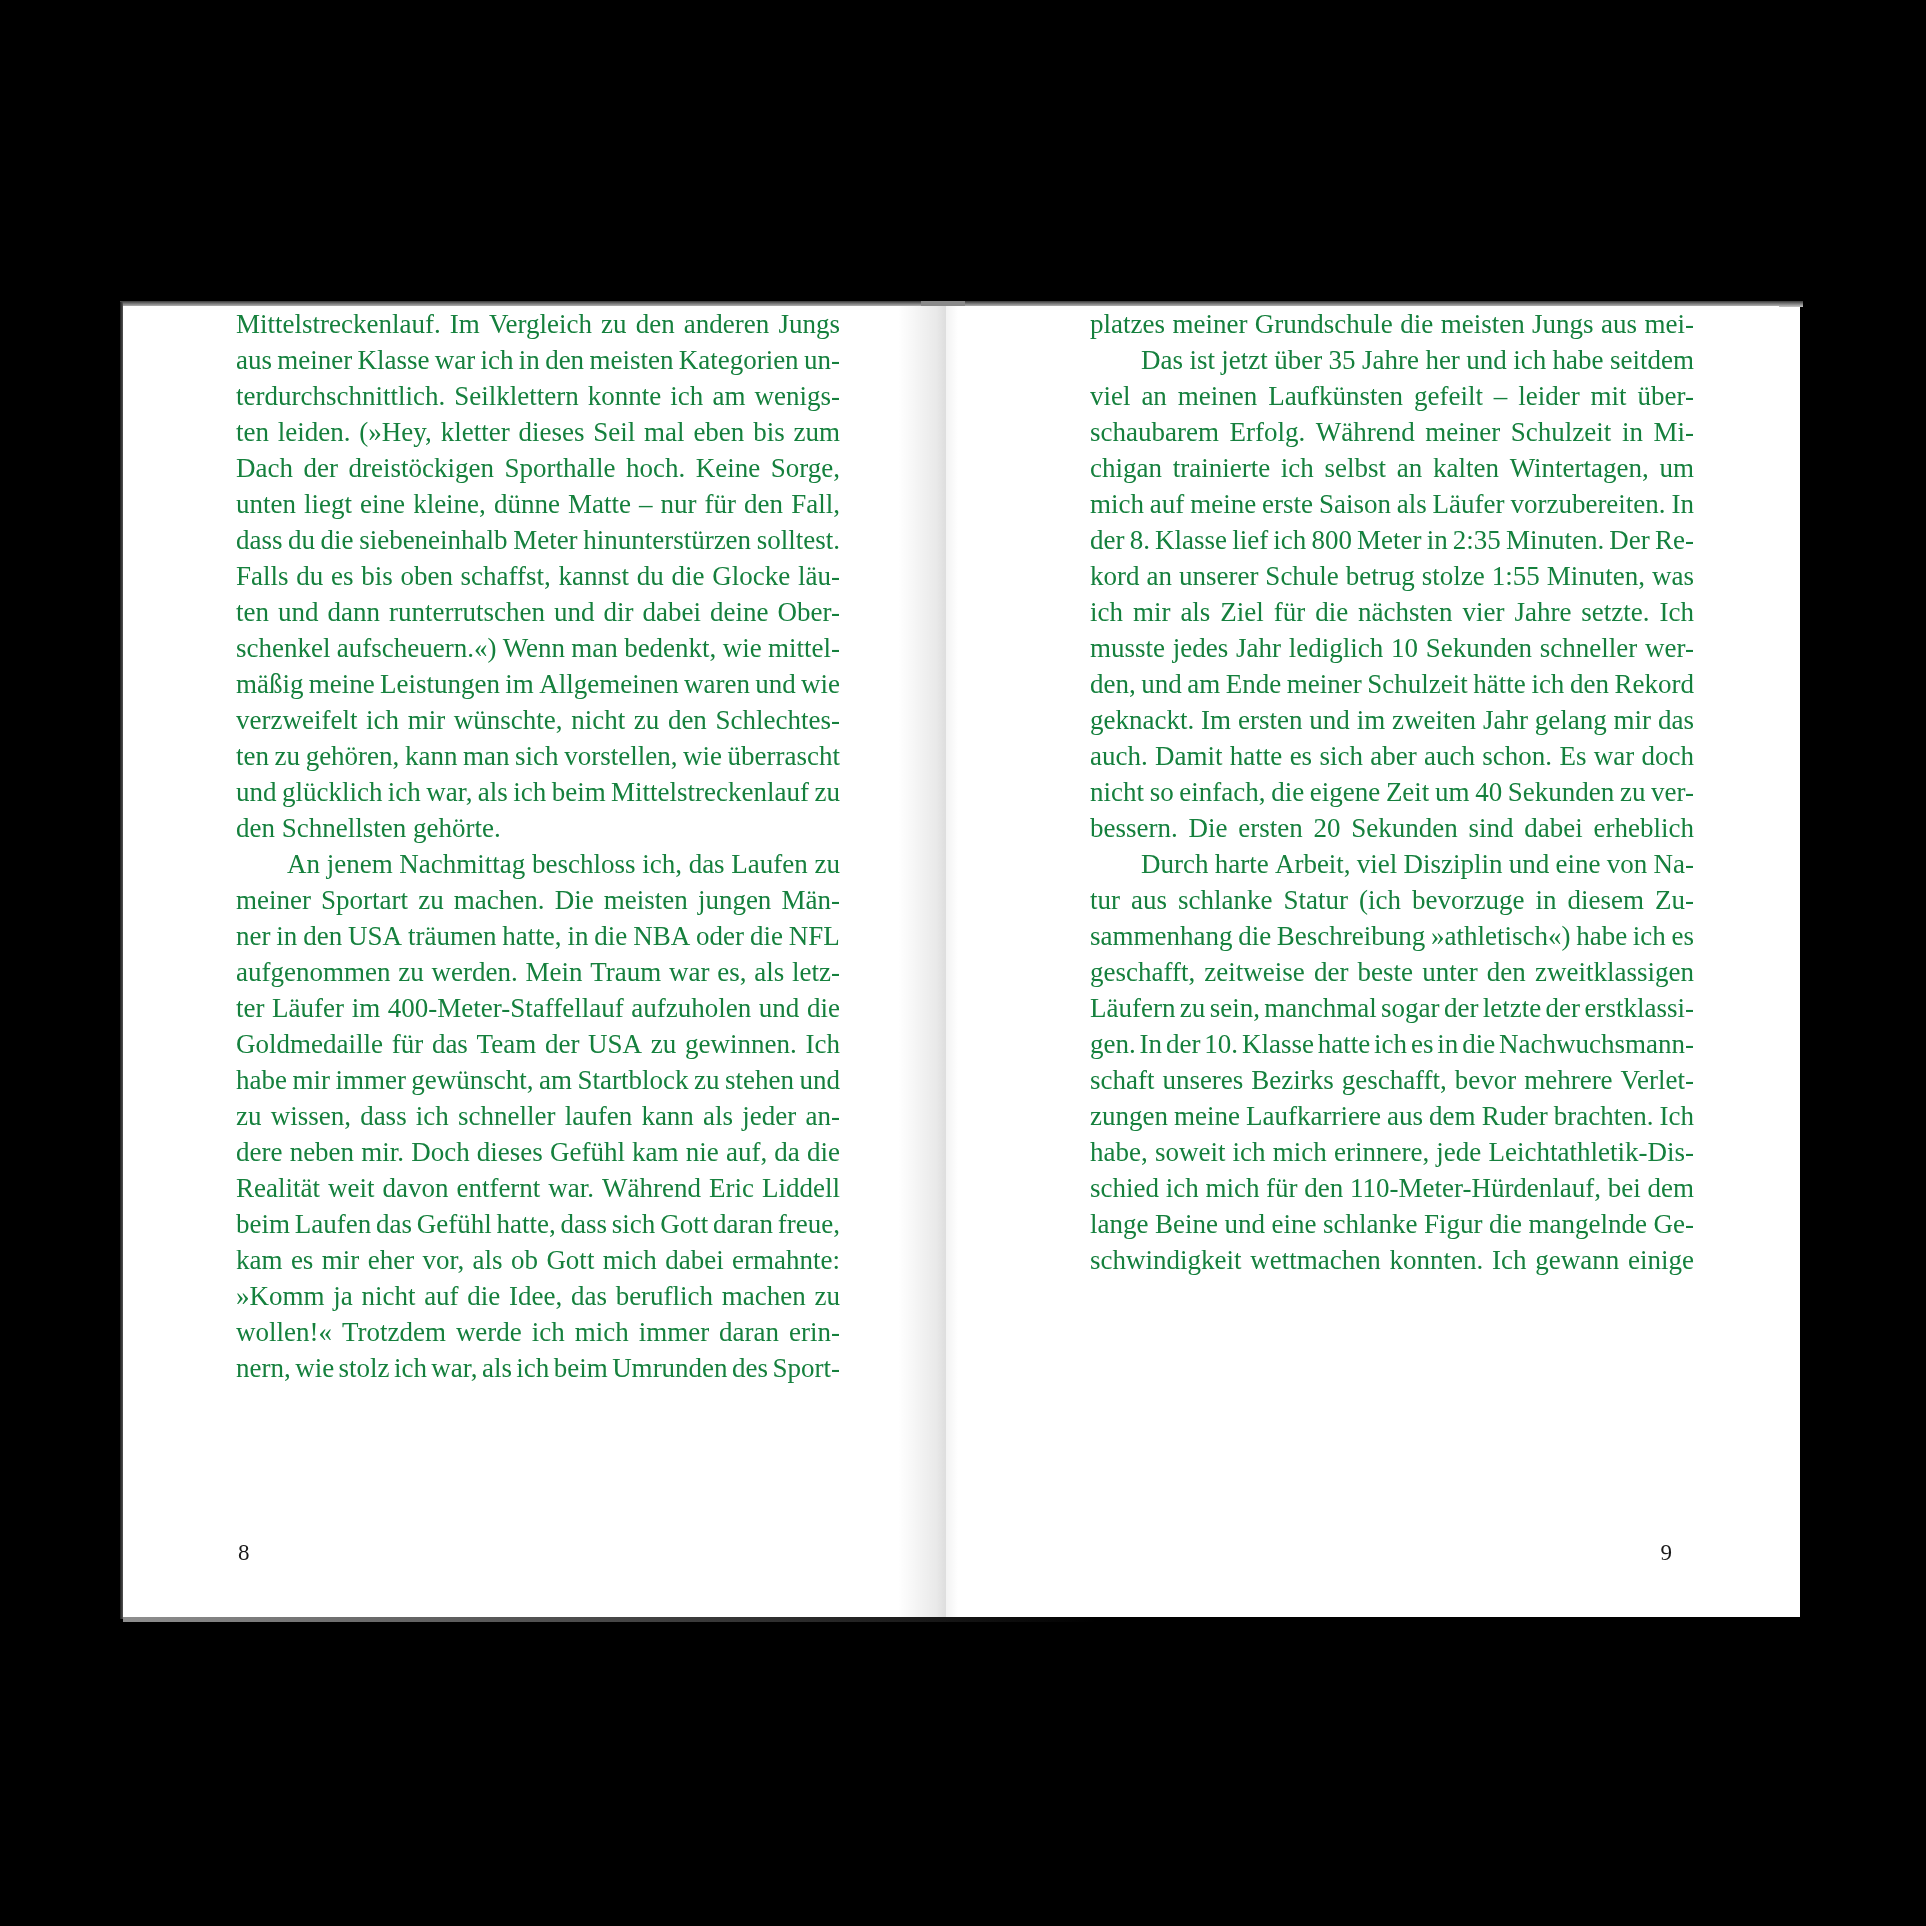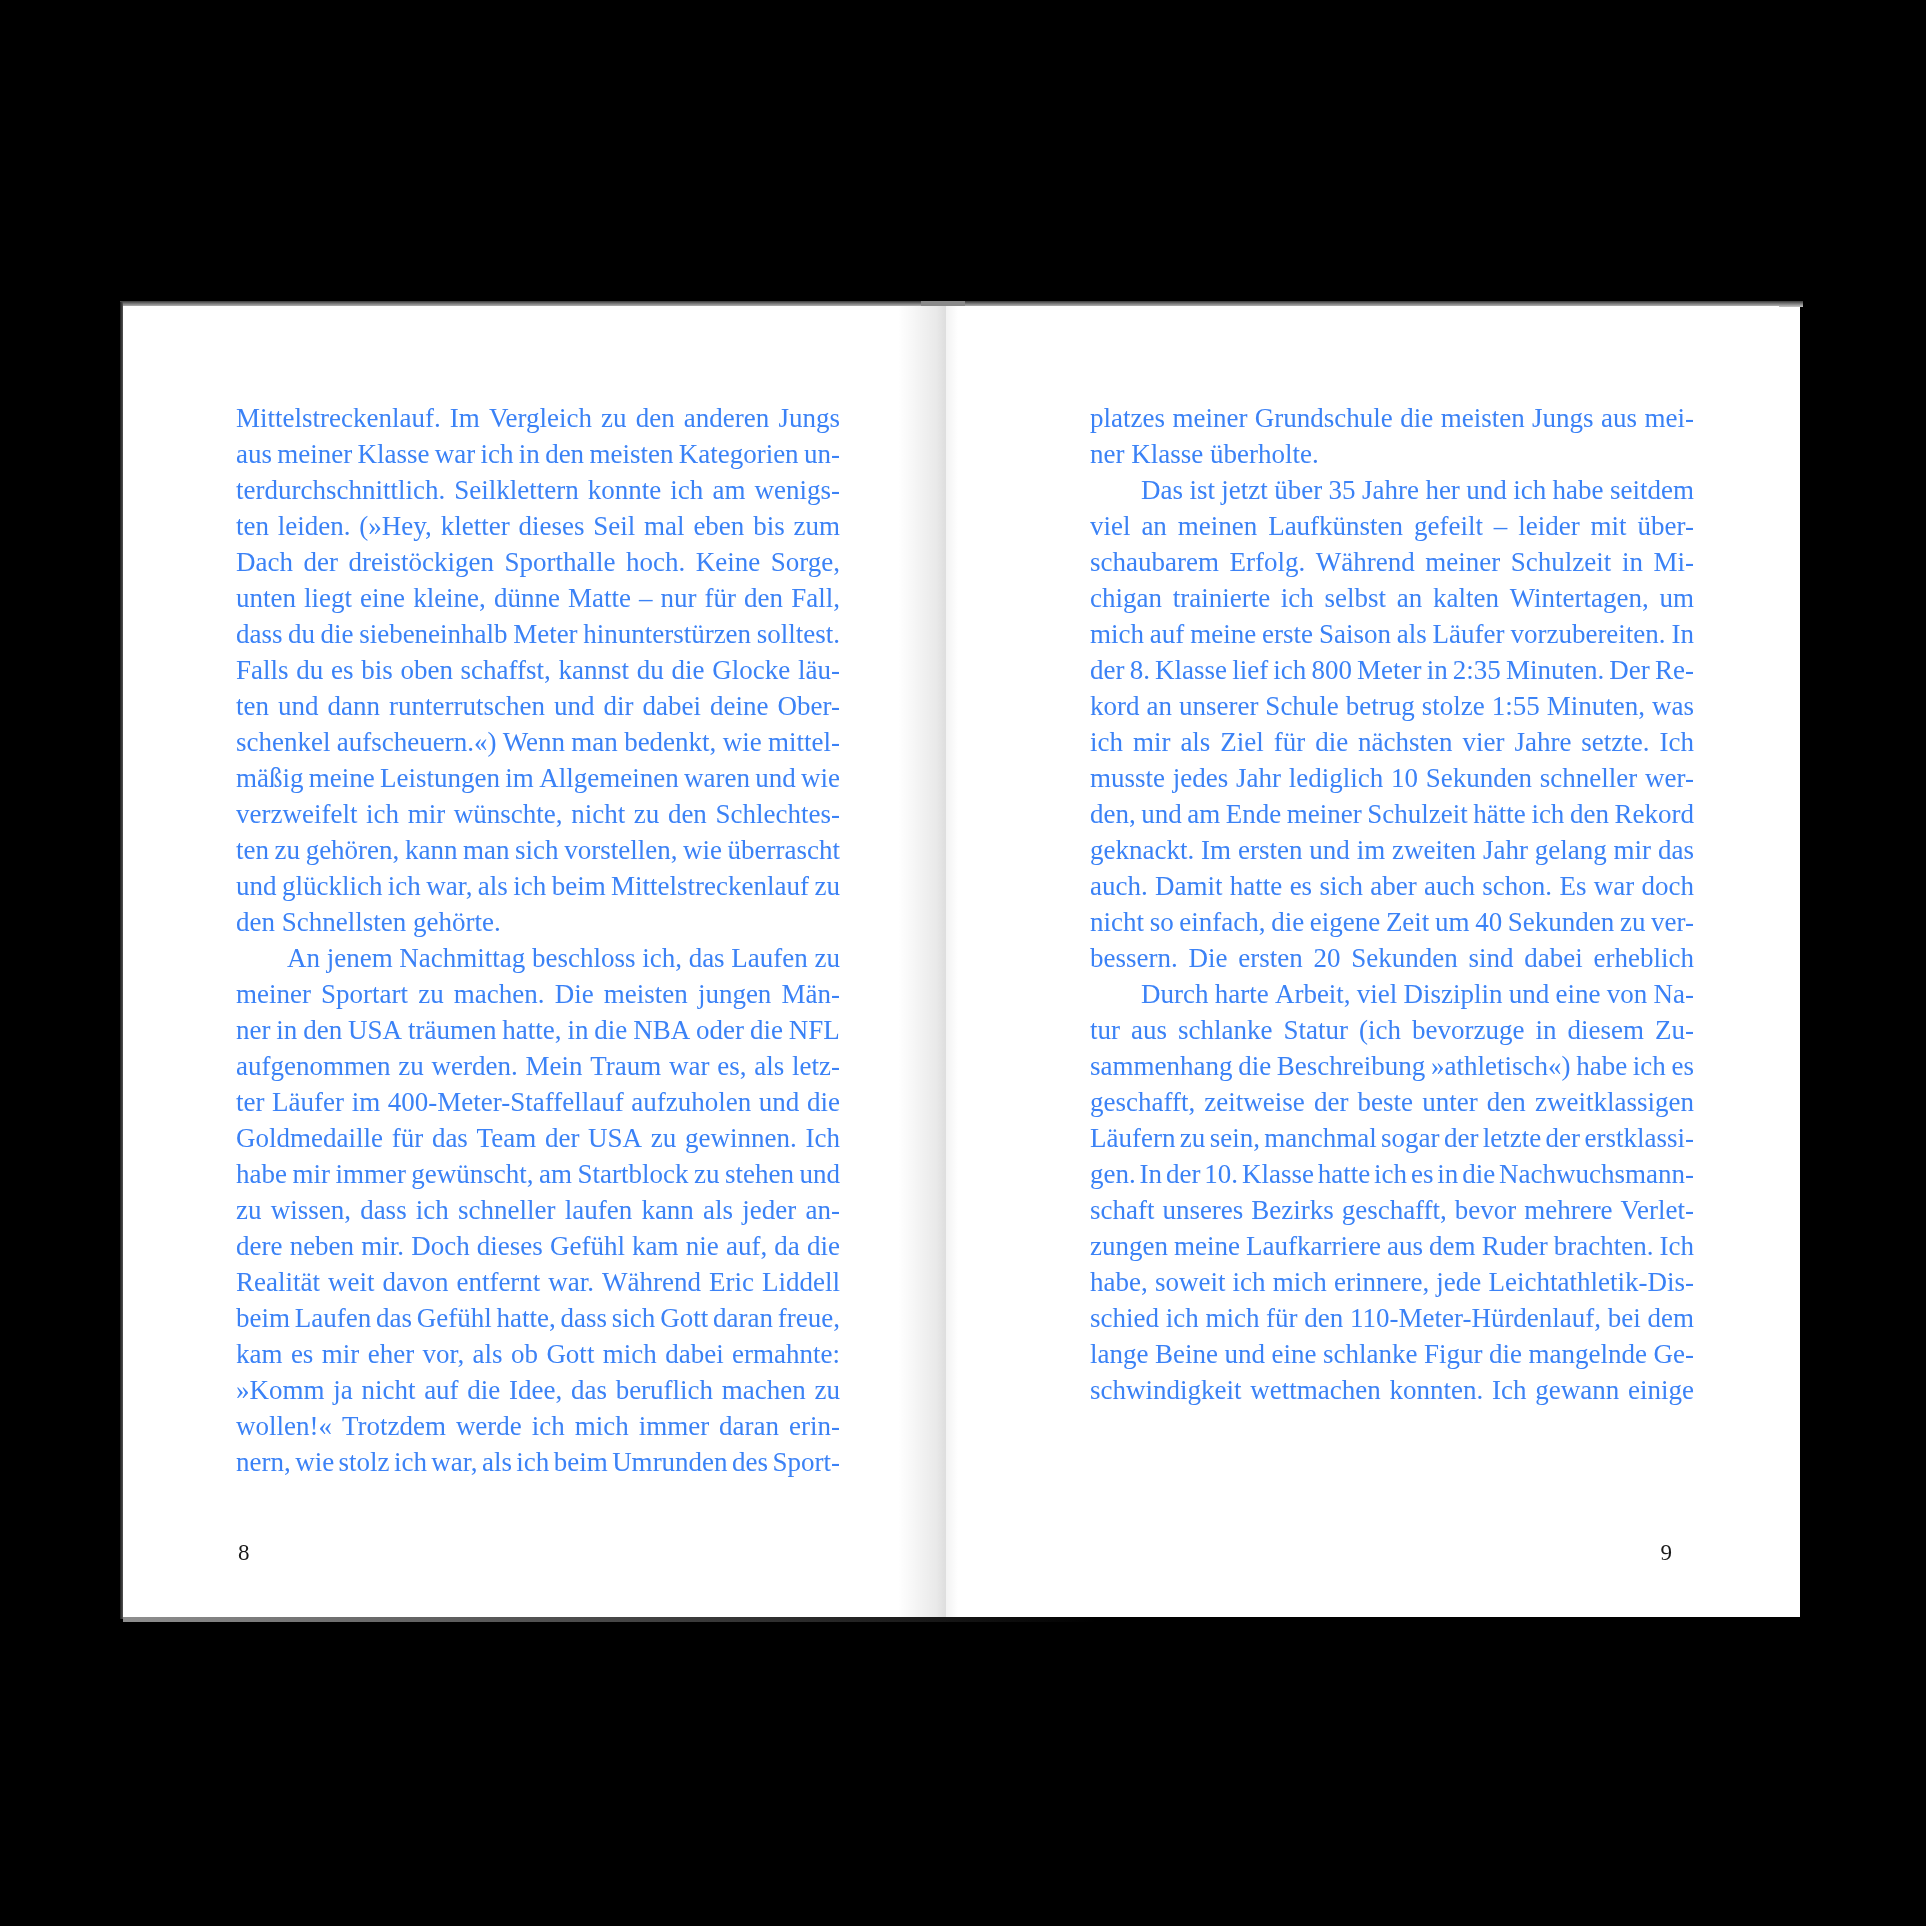--- a/index.html
+++ b/index.html
@@ -39,22 +39,21 @@
     position:absolute;top:0;right:0;width:48px;height:100%;
     background:linear-gradient(to right,rgba(0,0,0,0) 0%,rgba(0,0,0,0.085) 80%,rgba(0,0,0,0.135) 100%);
   }
   .inner-shade{
     position:absolute;top:0;left:0;width:12px;height:100%;
     background:linear-gradient(to right,rgba(0,0,0,0.05),rgba(0,0,0,0));
   }
   .textblock{
     position:relative;
     width:604px;
-    margin-top:94px;
-    color:#3b82f6;
+    color:#15803d;
     font-size:27px;
   }
   .page.left  .textblock{margin-left:113px;}
   .page.right .textblock{margin-left:144px;}
   .line{height:36px;white-space:nowrap;}
   .line.just{display:flex;justify-content:space-between;}
   .line.just span{display:block;line-height:36px;white-space:pre;}
   .line.end{line-height:36px;text-align:left;}
   .line.ind{padding-left:51px;}
   .pagenum{
@@ -406,21 +405,20 @@
           <div class="line just">
             <span>platzes</span>
             <span>meiner</span>
             <span>Grundschule</span>
             <span>die</span>
             <span>meisten</span>
             <span>Jungs</span>
             <span>aus</span>
             <span>mei-</span>
           </div>
-          <div class="line end">ner Klasse überholte.</div>
           <div class="line just ind">
             <span>Das</span>
             <span>ist</span>
             <span>jetzt</span>
             <span>über</span>
             <span>35</span>
             <span>Jahre</span>
             <span>her</span>
             <span>und</span>
             <span>ich</span>

